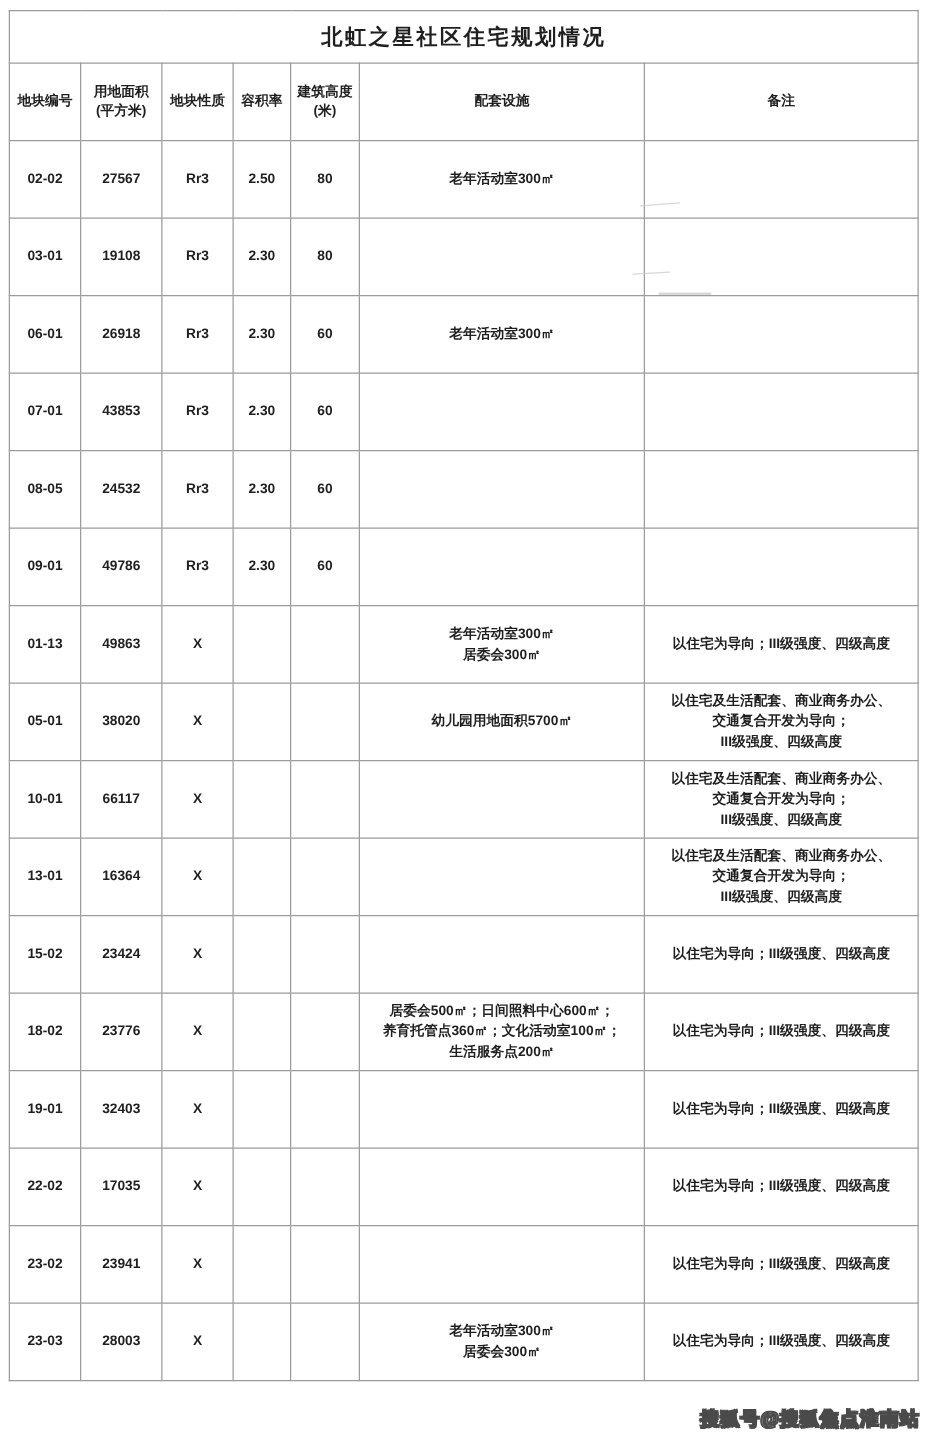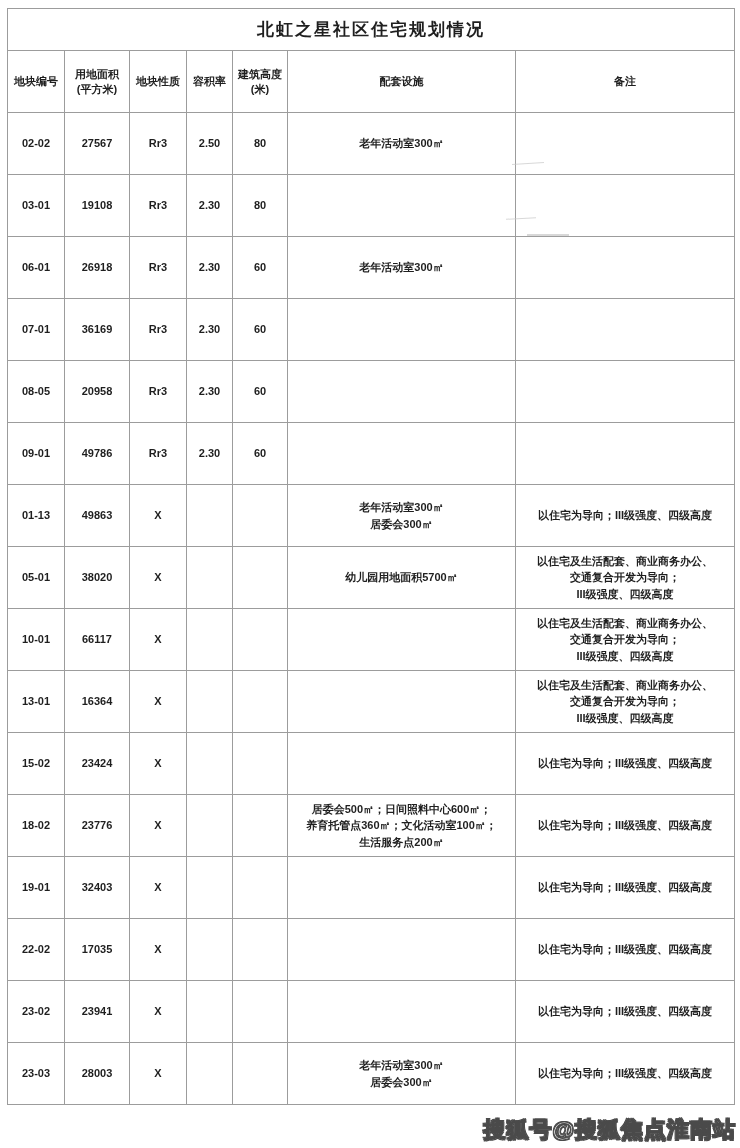--- a/index.html
+++ b/index.html
@@ -43,21 +43,21 @@
     font-size: 17px;
     letter-spacing: 2px;
   }
   tr.row-header { height: 62px; }
   tr.row-header th { line-height: 1.35; }
   tbody.data-body tr { height: 62px; }
   .watermark {
     position: absolute;
     right: 4px;
     bottom: 3px;
-    font-size: 22px;
+    font-size: 15px;
     font-weight: bold;
     letter-spacing: 1px;
     color: #fdfdfd;
     -webkit-text-stroke: 1px #4a4a4a;
     text-shadow:
       -1px -1px 0 #4a4a4a,
        1px -1px 0 #4a4a4a,
       -1px  1px 0 #4a4a4a,
        1px  1px 0 #4a4a4a;
     white-space: nowrap;
@@ -125,30 +125,30 @@
             <td>06-01</td>
             <td>26918</td>
             <td>Rr3</td>
             <td>2.30</td>
             <td>60</td>
             <td>老年活动室300㎡</td>
             <td></td>
           </tr>
           <tr>
             <td>07-01</td>
-            <td>36169</td>
+            <td>43853</td>
             <td>Rr3</td>
             <td>2.30</td>
             <td>60</td>
             <td></td>
             <td></td>
           </tr>
           <tr>
             <td>08-05</td>
-            <td>20958</td>
+            <td>24532</td>
             <td>Rr3</td>
             <td>2.30</td>
             <td>60</td>
             <td></td>
             <td></td>
           </tr>
           <tr>
             <td>09-01</td>
             <td>49786</td>
             <td>Rr3</td>

